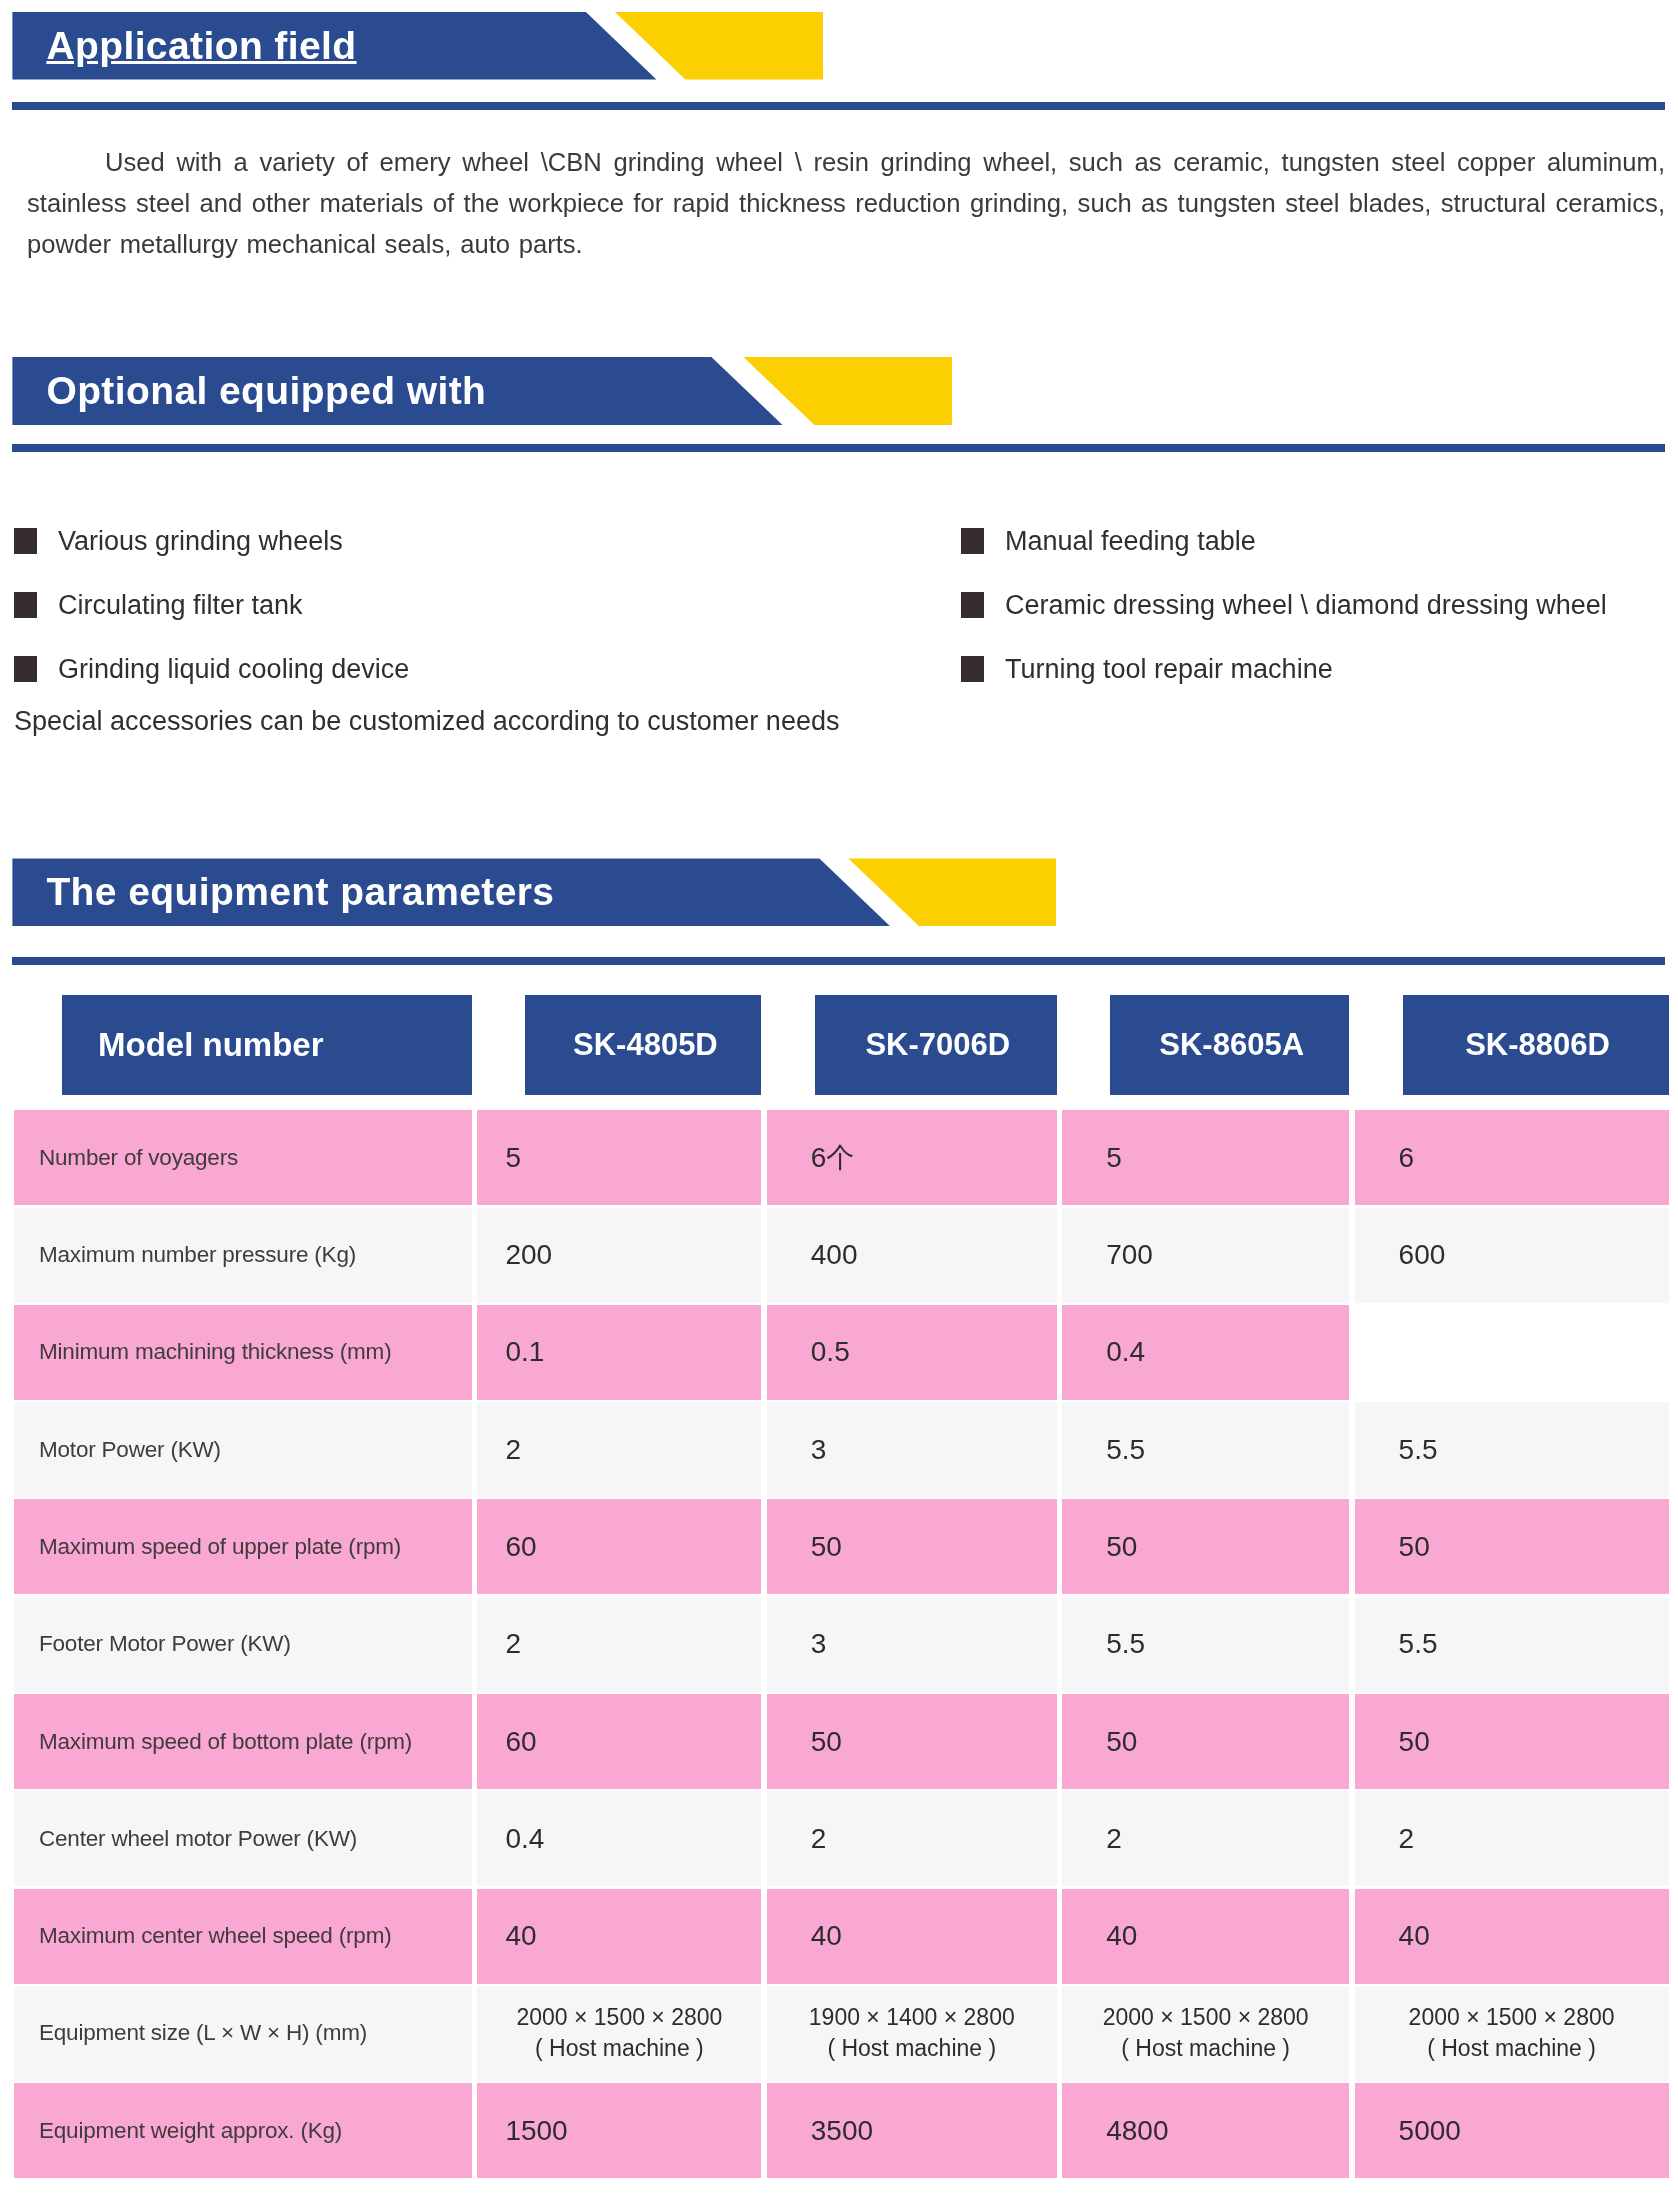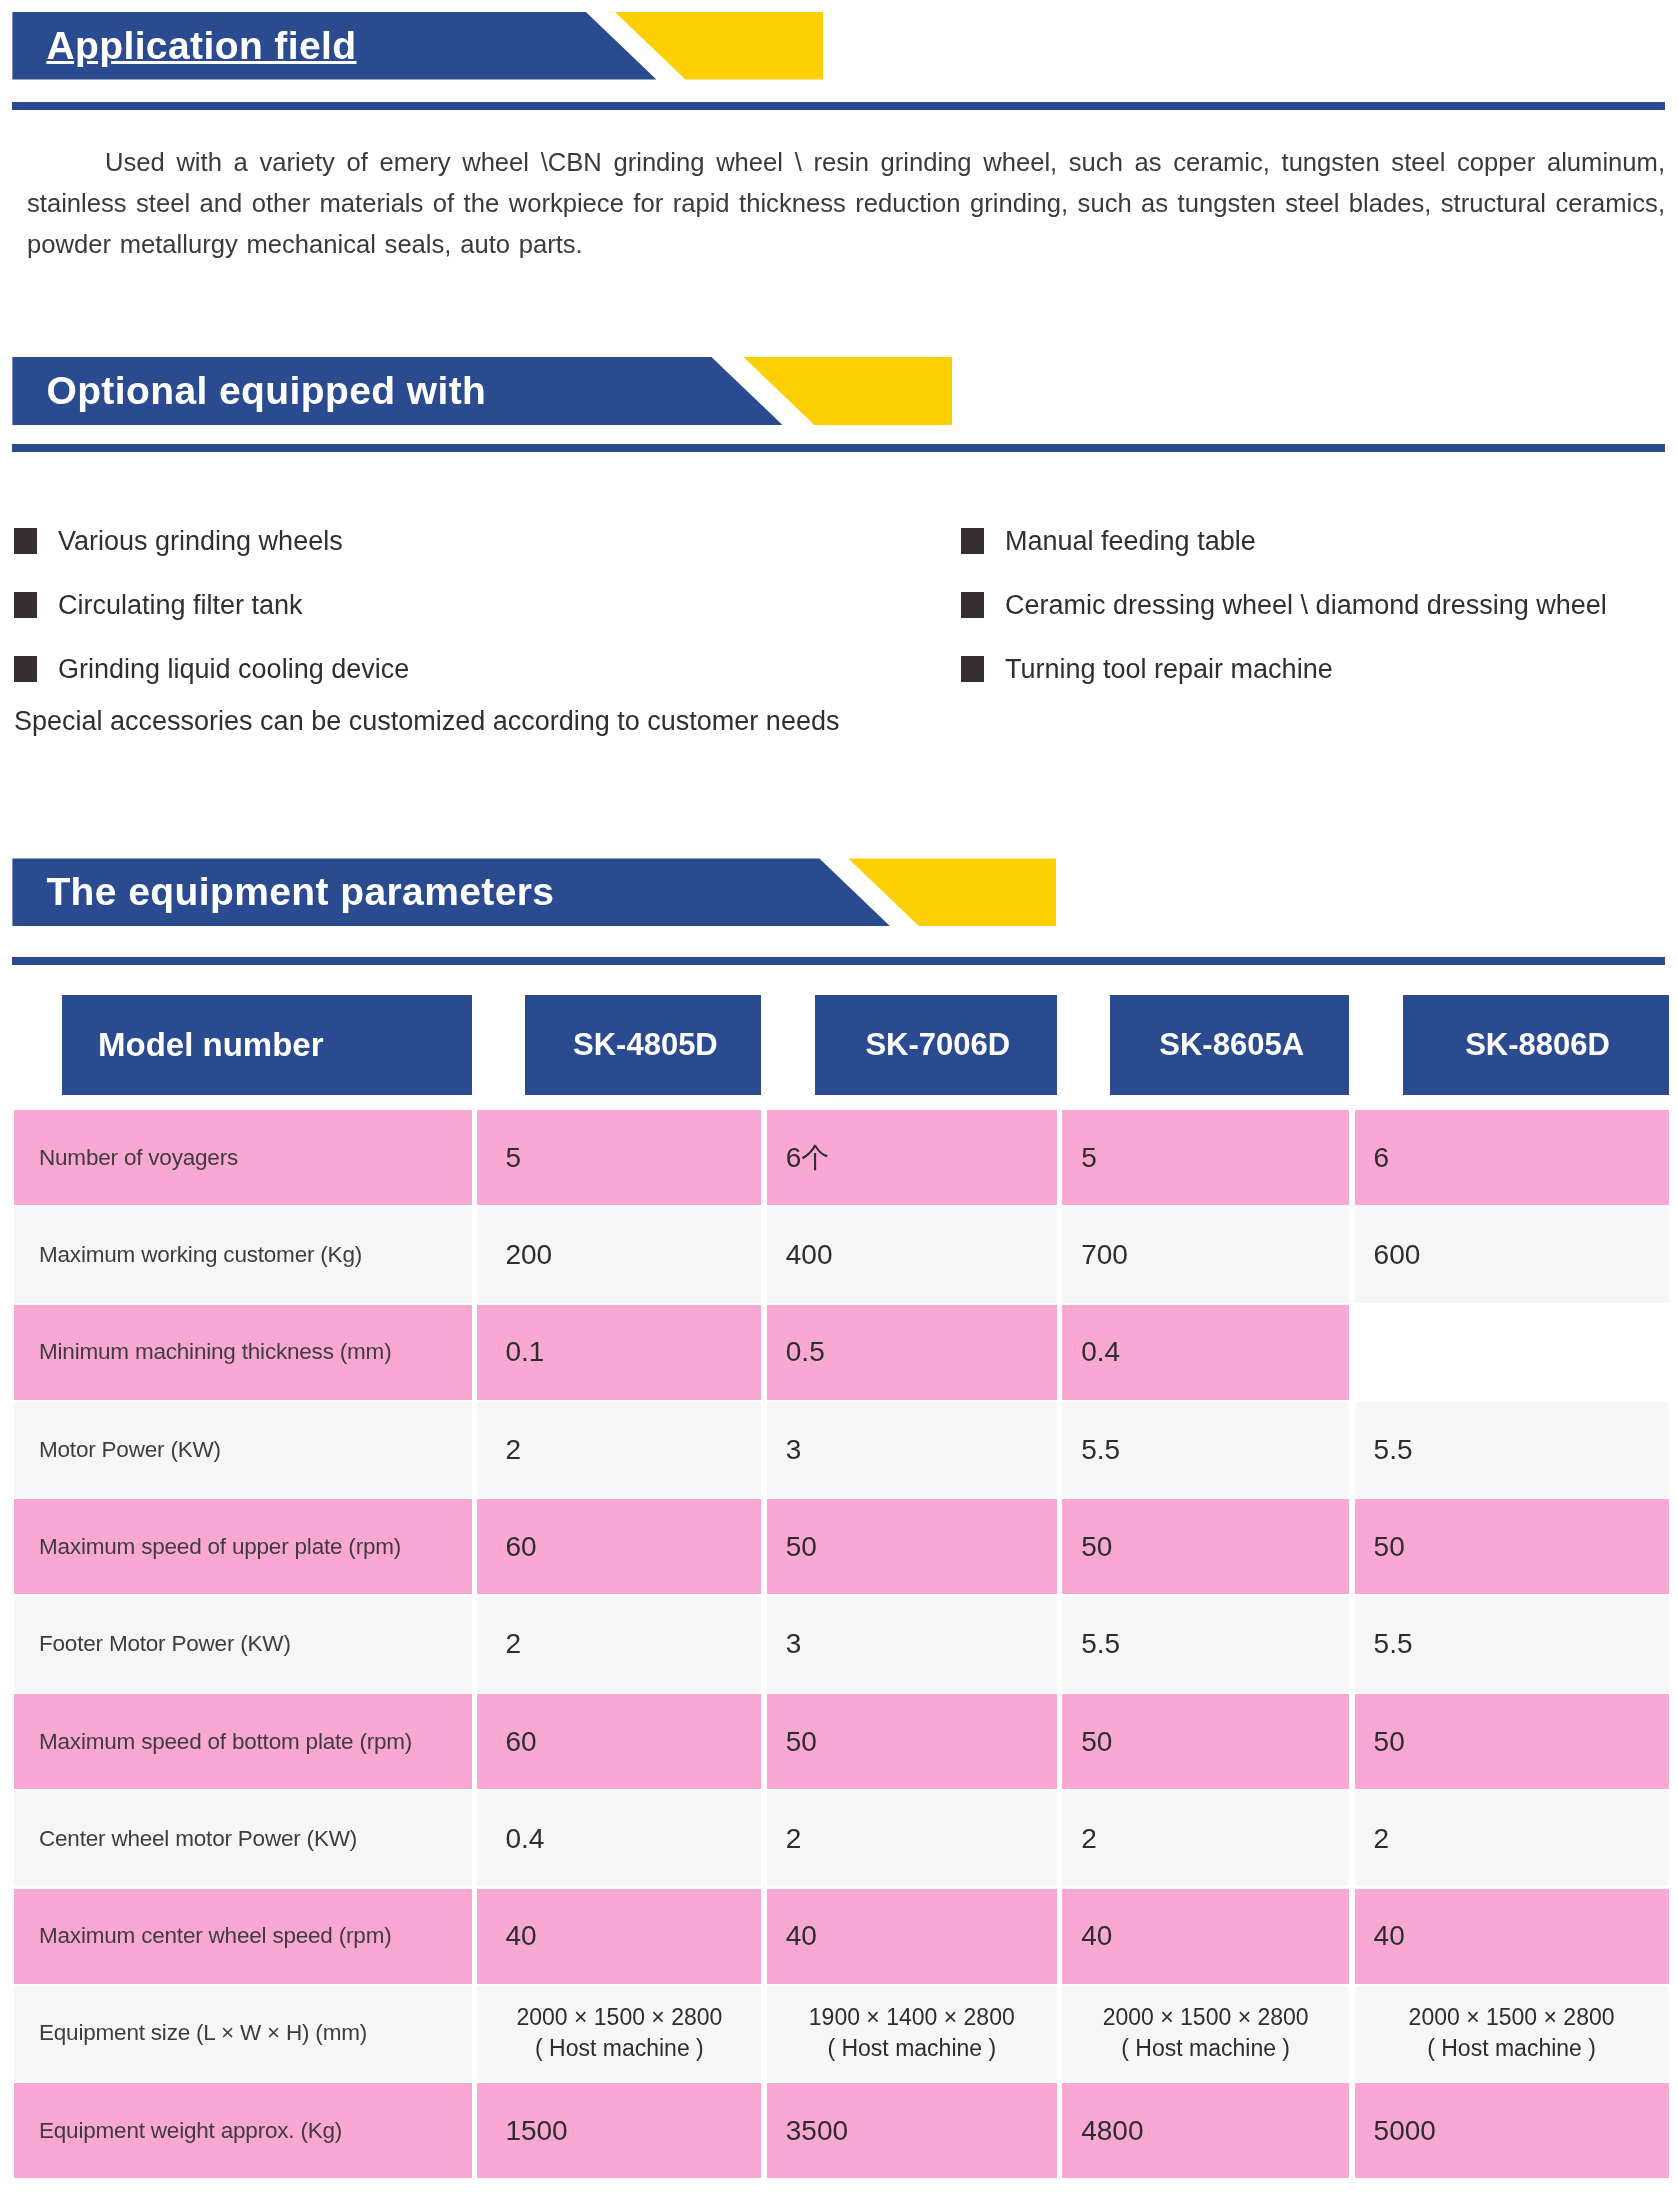--- a/index.html
+++ b/index.html
@@ -55,21 +55,21 @@
   }
   .t-head{margin-bottom:15.5px;}
   .t-head .cell{background:#2a4b90;color:#ffffff;font-weight:700;height:100px;margin-left:48px;}
   .t-head .label-cell{font-size:33px;padding-left:36px;}
   .t-head .model-cell{font-size:31px;justify-content:center;padding-left:4px;text-align:right;}
   .cell{display:flex;align-items:center;box-sizing:border-box;}
   .t-body .t-row.odd  .cell{background:#f9a8d4;}
   .t-body .t-row.even .cell{background:#f6f6f8;}
   .t-body .cell{height:95px;}
   .t-body .label-cell{font-size:22.5px;color:#403b3c;padding-left:25px;letter-spacing:-0.2px;}
-  .t-body .value-cell{font-size:28px;color:#2d2d2e;padding-left:19px;}
+  .t-body .value-cell{font-size:28px;color:#2d2d2e;padding-left:44px;}
   .t-body .value-cell.c1{padding-left:28px;}
   .t-body .value-cell.two-line{
     flex-direction:column;justify-content:center;padding-left:0;
     font-size:23px;line-height:31px;text-align:right;
   }
 </style>
 </head>
 <body>
 
 <div class="banner b1" style="margin-top:11.6px;">
@@ -130,21 +130,21 @@
   </div>
   <div class="t-body">
       <div class="t-row odd">
         <div class="cell label-cell">Number of voyagers</div>
         <div class="cell value-cell c1">5</div>
         <div class="cell value-cell">6个</div>
         <div class="cell value-cell">5</div>
         <div class="cell value-cell">6</div>
       </div>
       <div class="t-row even">
-        <div class="cell label-cell">Maximum working customer (Kg)</div>
+        <div class="cell label-cell">Maximum number pressure (Kg)</div>
         <div class="cell value-cell c1">200</div>
         <div class="cell value-cell">400</div>
         <div class="cell value-cell">700</div>
         <div class="cell value-cell">600</div>
       </div>
       <div class="t-row odd">
         <div class="cell label-cell">Minimum machining thickness (mm)</div>
         <div class="cell value-cell c1">0.1</div>
         <div class="cell value-cell">0.5</div>
         <div class="cell value-cell">0.4</div>

